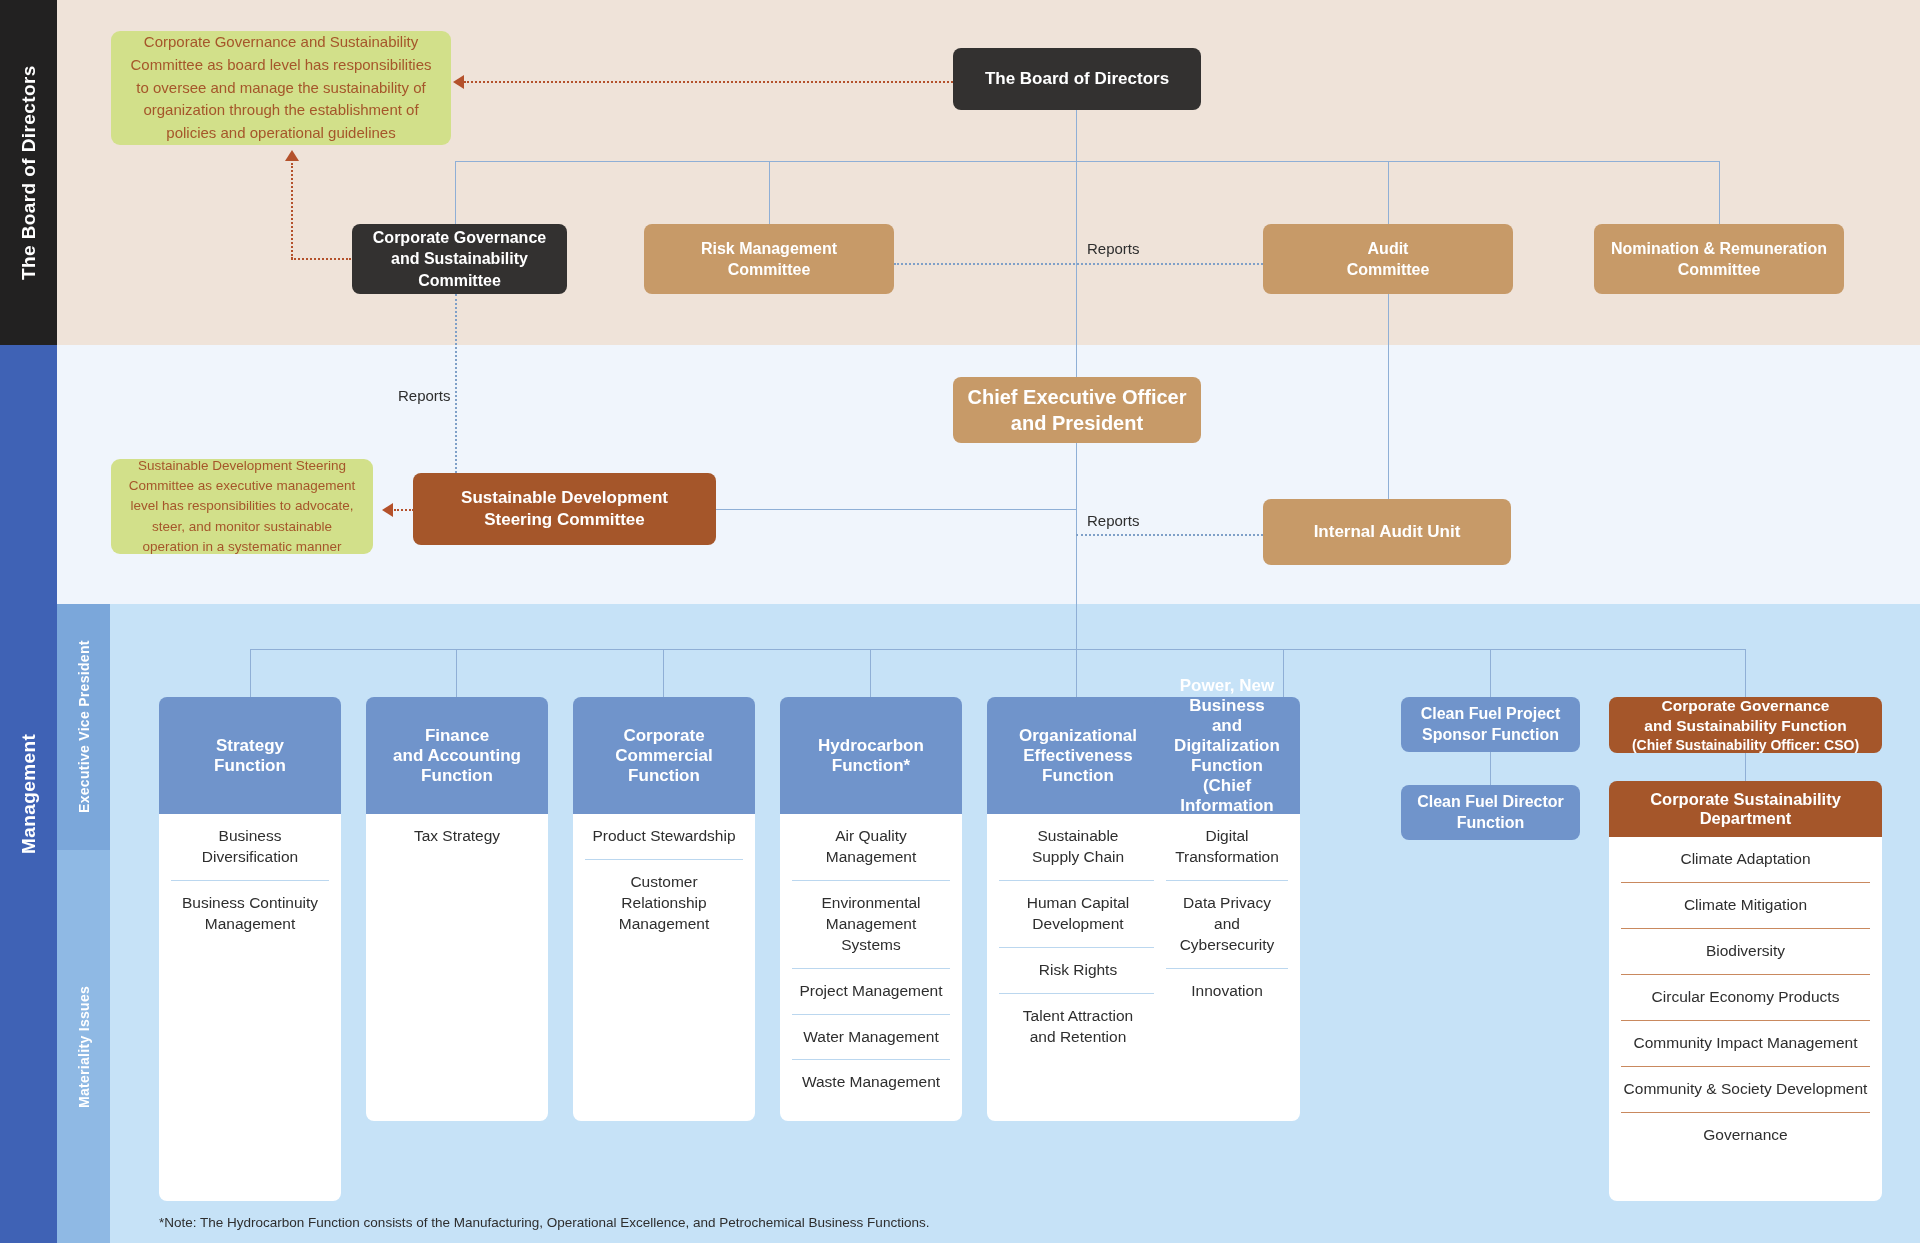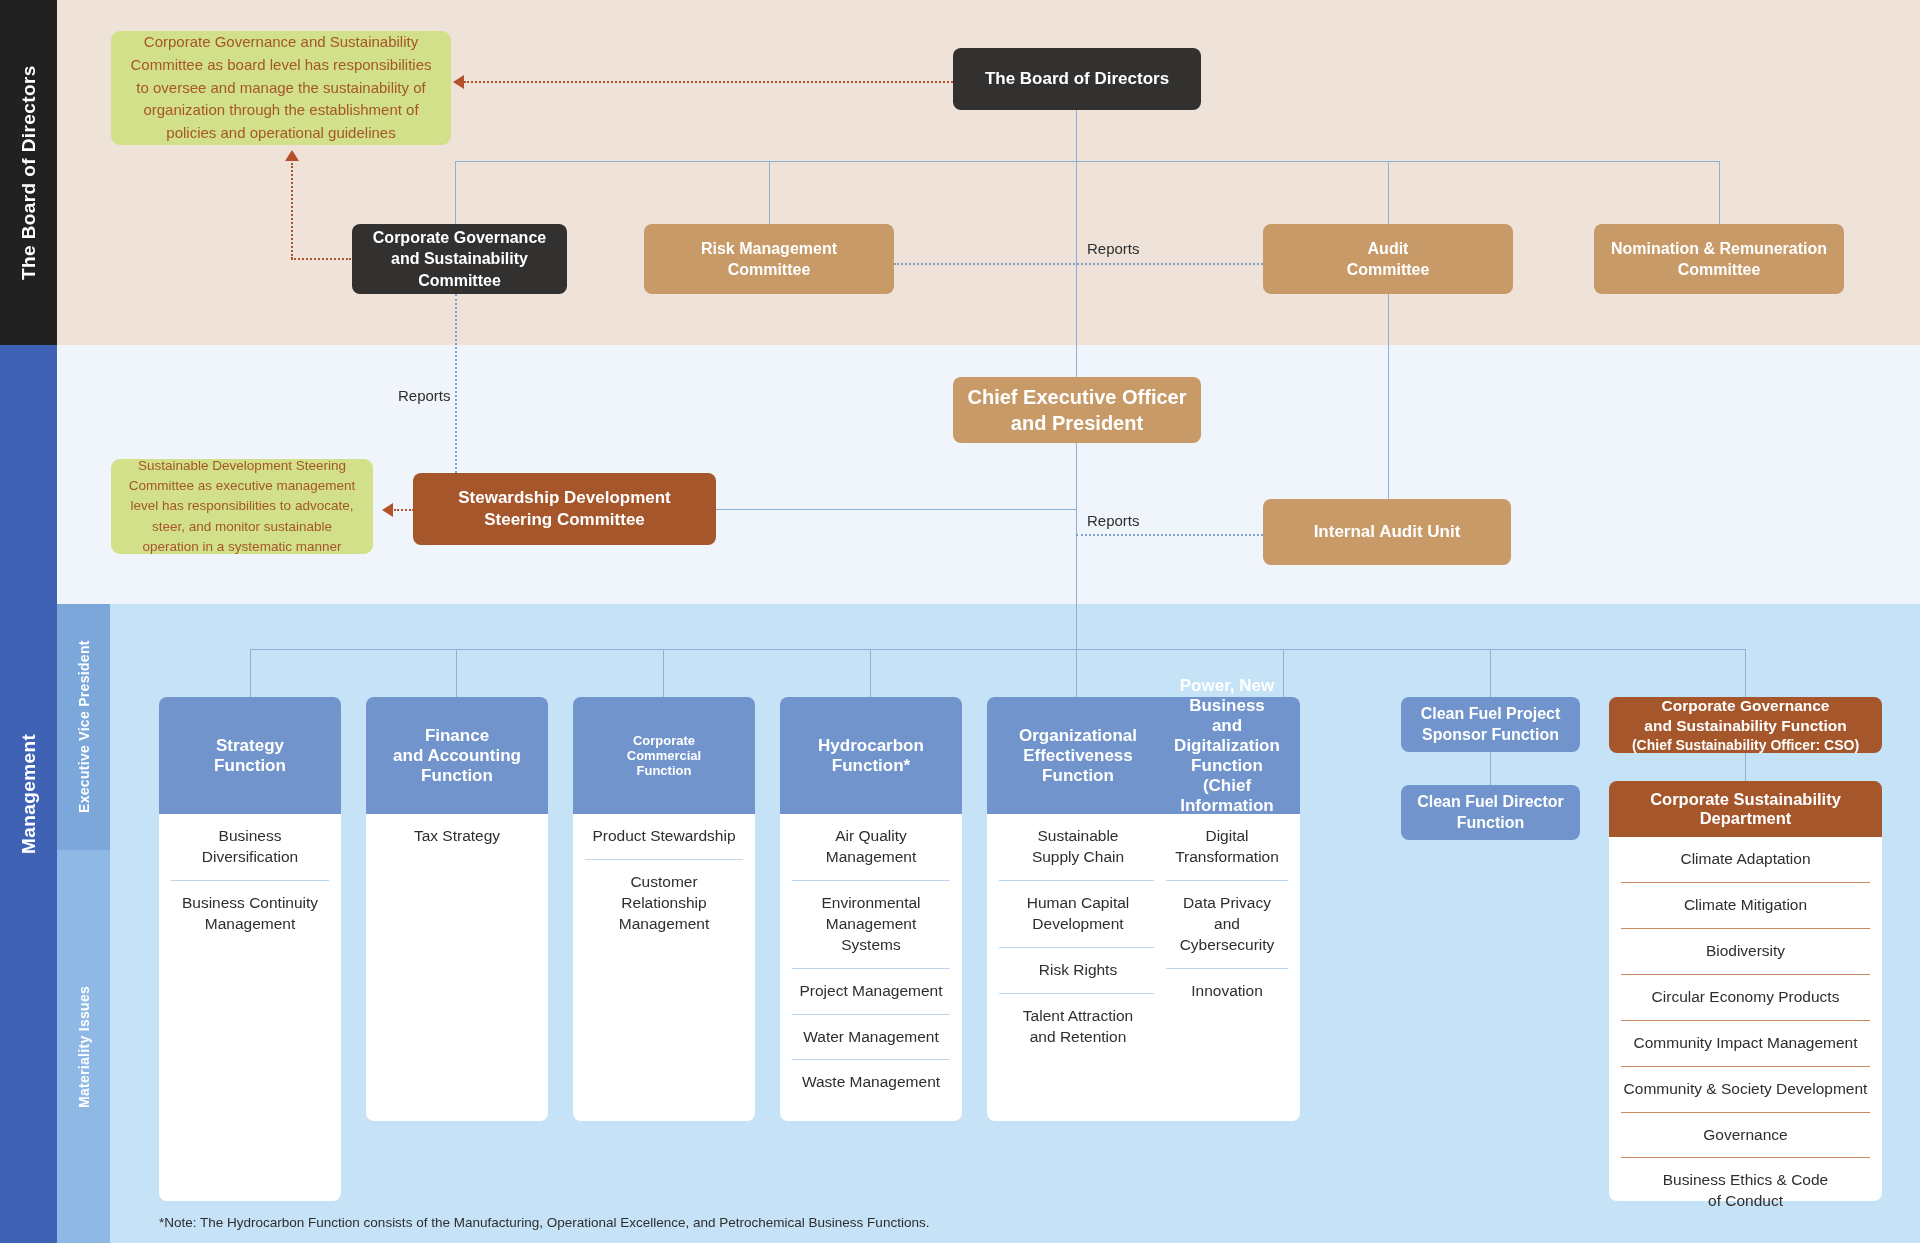--- a/index.html
+++ b/index.html
@@ -207,21 +207,21 @@
 
   <div class="dot-h dot-h-red" style="left:394px; top:509px; width:20px;"></div>
   <div class="arrow-left" style="left:382px; top:503px;"></div>
 
   <div class="node node-tan" style="left:953px; top:377px; width:248px; height:66px; font-size:20px;">
     <span style="white-space:pre-line;">Chief Executive Officer
 and President</span>
   </div>
 
   <div class="node node-brown" style="left:413px; top:473px; width:303px; height:72px; font-size:17px;">
-    <span style="white-space:pre-line;">Stewardship Development
+    <span style="white-space:pre-line;">Sustainable Development
 Steering Committee</span>
   </div>
 
   <div class="dot-v dot-v-blue" style="left:455px; top:294px; height:179px;"></div>
   <div class="reports-label" style="left:398px; top:387px;">Reports</div>
 
   <div class="ln ln-h" style="left:716px; top:509px; width:360px;"></div>
 
   <div class="node node-tan" style="left:1263px; top:499px; width:248px; height:66px; font-size:17px;">
     <span>Internal Audit Unit</span>
@@ -259,21 +259,21 @@
       <span style="white-space:pre-line;">Finance
 and Accounting
 Function</span>
     </div>
     <div class="collist" style="height:307px;">
       <div class="item" style="white-space:pre-line;">Tax Strategy</div>
     </div>
   </div>
 
   <div class="colcard" style="left:573px; top:697px; width:182px;">
-    <div class="colhead colhead-blue" style="height:117px; font-size:13px;">
+    <div class="colhead colhead-blue" style="height:117px; font-size:17px;">
       <span style="white-space:pre-line;">Corporate
 Commercial
 Function</span>
     </div>
     <div class="collist" style="height:307px;">
       <div class="item" style="white-space:pre-line;">Product Stewardship</div>
       <div class="item" style="white-space:pre-line;">Customer Relationship
 Management</div>
     </div>
   </div>
@@ -349,20 +349,18 @@
 Department</span>
     </div>
     <div class="collist collist-brown" style="height:364px;">
       <div class="item" style="white-space:pre-line;">Climate Adaptation</div>
       <div class="item" style="white-space:pre-line;">Climate Mitigation</div>
       <div class="item" style="white-space:pre-line;">Biodiversity</div>
       <div class="item" style="white-space:pre-line;">Circular Economy Products</div>
       <div class="item" style="white-space:pre-line;">Community Impact Management</div>
       <div class="item" style="white-space:pre-line;">Community &amp; Society Development</div>
       <div class="item" style="white-space:pre-line;">Governance</div>
-      <div class="item" style="white-space:pre-line;">Business Ethics &amp; Code
-of Conduct</div>
     </div>
   </div>
 
   <div class="footnote" style="left:159px; top:1215px;">*Note: The Hydrocarbon Function consists of the Manufacturing, Operational Excellence, and Petrochemical Business Functions.</div>
 
 </div>
 
 </body></html>

